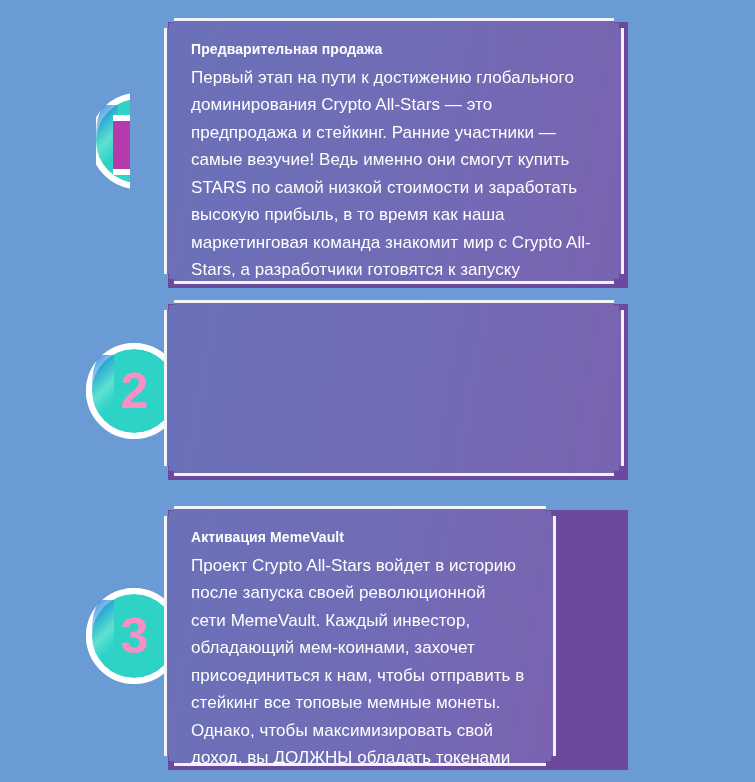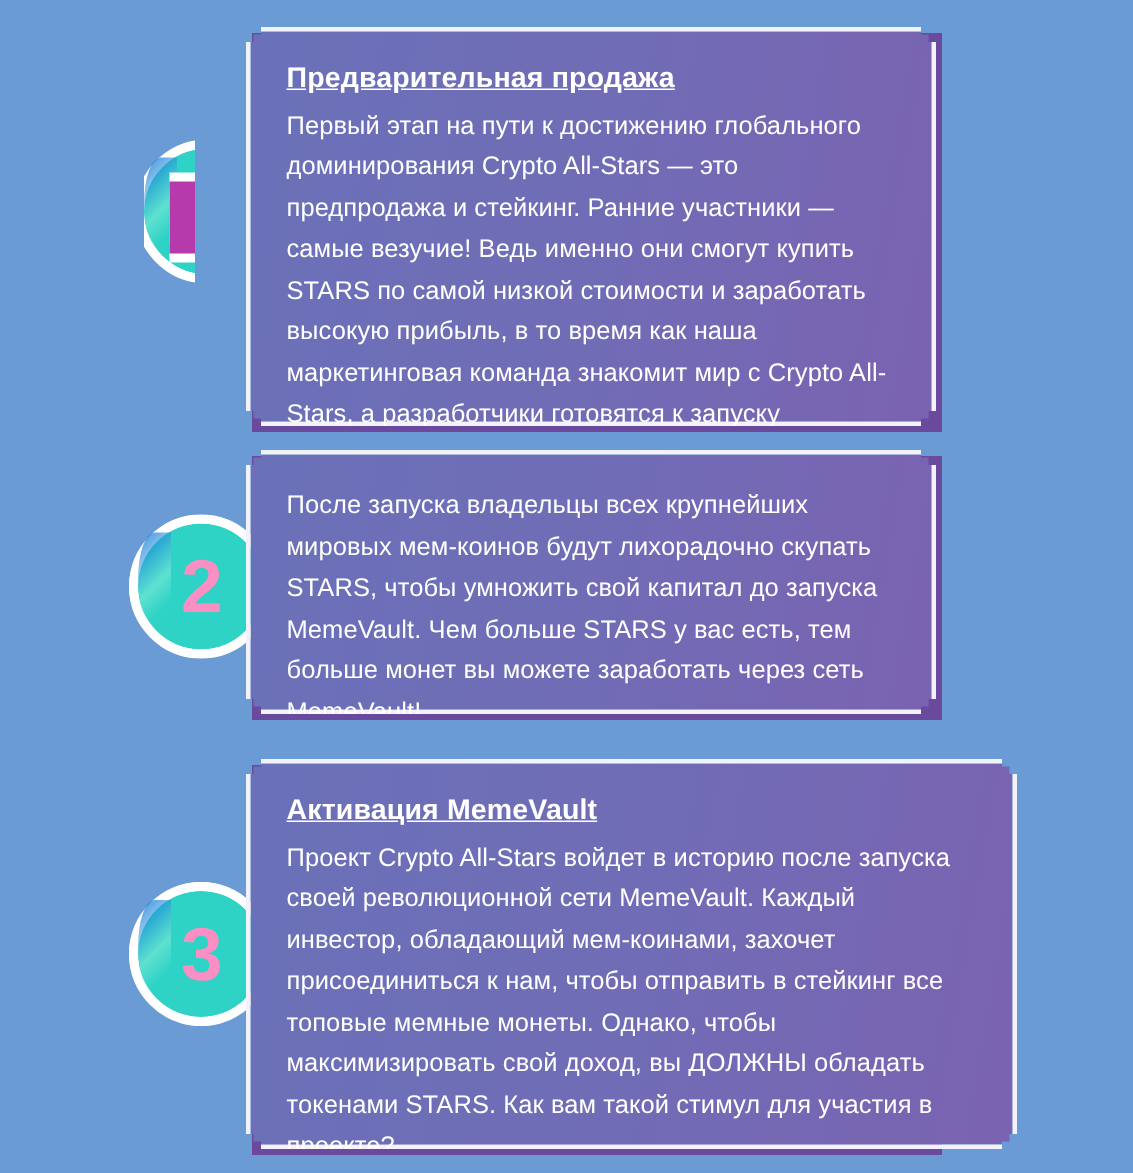--- a/index.html
+++ b/index.html
@@ -138,26 +138,25 @@
       0 10px,  5px 10px,  5px 5px,  10px 5px
     );
   }
   .card-shadow {
     position: absolute;
     background: #6b4a9e;
     clip-path: inherit;
   }
 
   .card-title {
-    font-size: 19px;
+    font-size: 14px;
     font-weight: 700;
     line-height: 1.25;
     margin: 0 0 5px 0;
     letter-spacing: .1px;
-    text-decoration: underline;
   }
   .card-body {
     font-size: 17px;
     line-height: 1.62;
     margin: 0;
     letter-spacing: .05px;
     font-weight: 400;
   }
 </style>
 </head>
@@ -188,34 +187,33 @@
     <div class="badge" style="left:86px; top:343px;">
       <div class="badge-inner">
         <div class="coin">
           <div class="coin-num">2</div>
         </div>
       </div>
     </div>
 
     <div class="card-shadow" style="left:168px; top:304px; width:460px; height:176px;"></div>
     <div class="card" style="left:164px; top:300px; width:460px; height:176px;">
-      <p class="card-body">После запуска владельцы всех крупнейших мировых мем-коинов будут лихорадочно скупать STARS, чтобы умножить свой капитал до запуска MemeVault. Чем больше STARS у вас есть, тем больше монет вы можете заработать через сеть MemeVault!</p>
     </div>
   </div>
 
   <div class="step" style="top:0;">
 
     <div class="badge" style="left:86px; top:588px;">
       <div class="badge-inner">
         <div class="coin">
           <div class="coin-num">3</div>
         </div>
       </div>
     </div>
 
     <div class="card-shadow" style="left:168px; top:510px; width:460px; height:260px;"></div>
-    <div class="card" style="left:164px; top:506px; width:514px; height:260px;">
+    <div class="card" style="left:164px; top:506px; width:392px; height:260px;">
       <p class="card-title">Активация MemeVault</p>
       <p class="card-body">Проект Crypto All-Stars войдет в историю после запуска своей революционной сети MemeVault. Каждый инвестор, обладающий мем-коинами, захочет присоединиться к нам, чтобы отправить в стейкинг все топовые мемные монеты. Однако, чтобы максимизировать свой доход, вы ДОЛЖНЫ обладать токенами STARS. Как вам такой стимул для участия в проекте?</p>
     </div>
   </div>
 
 </div>
 
 </body></html>

